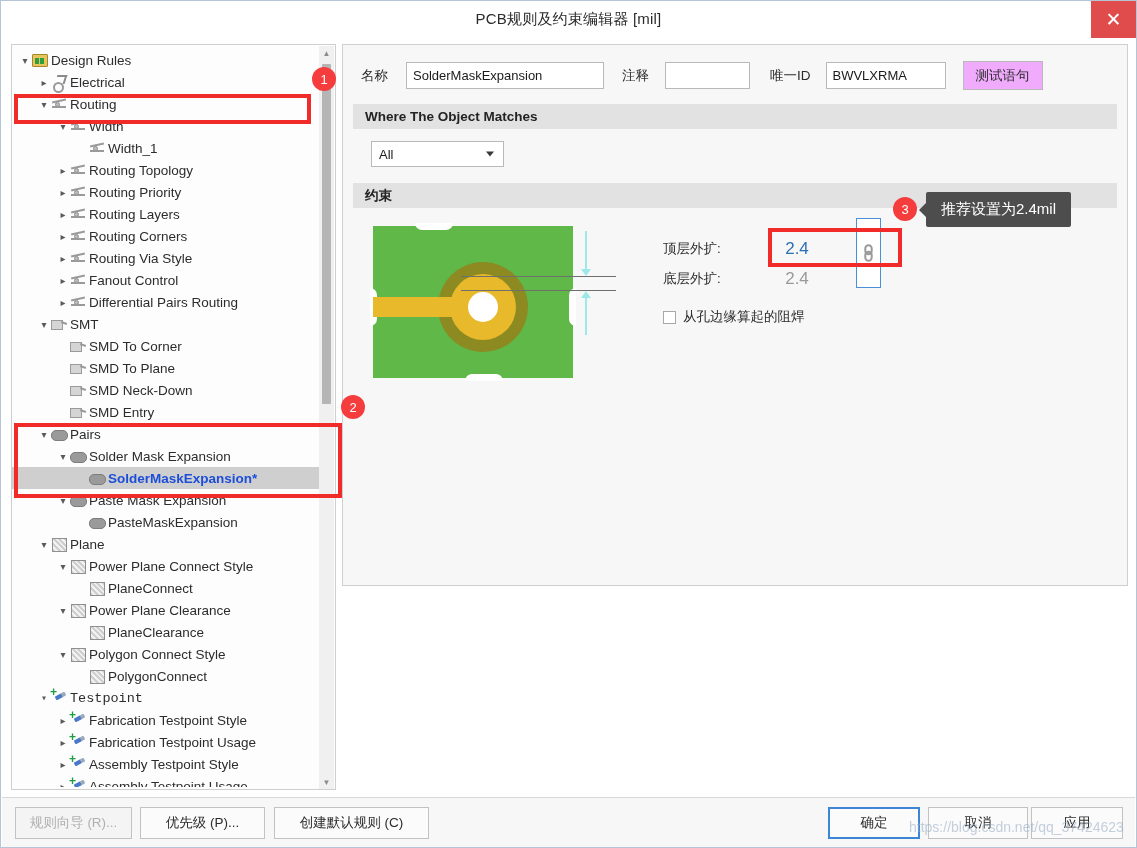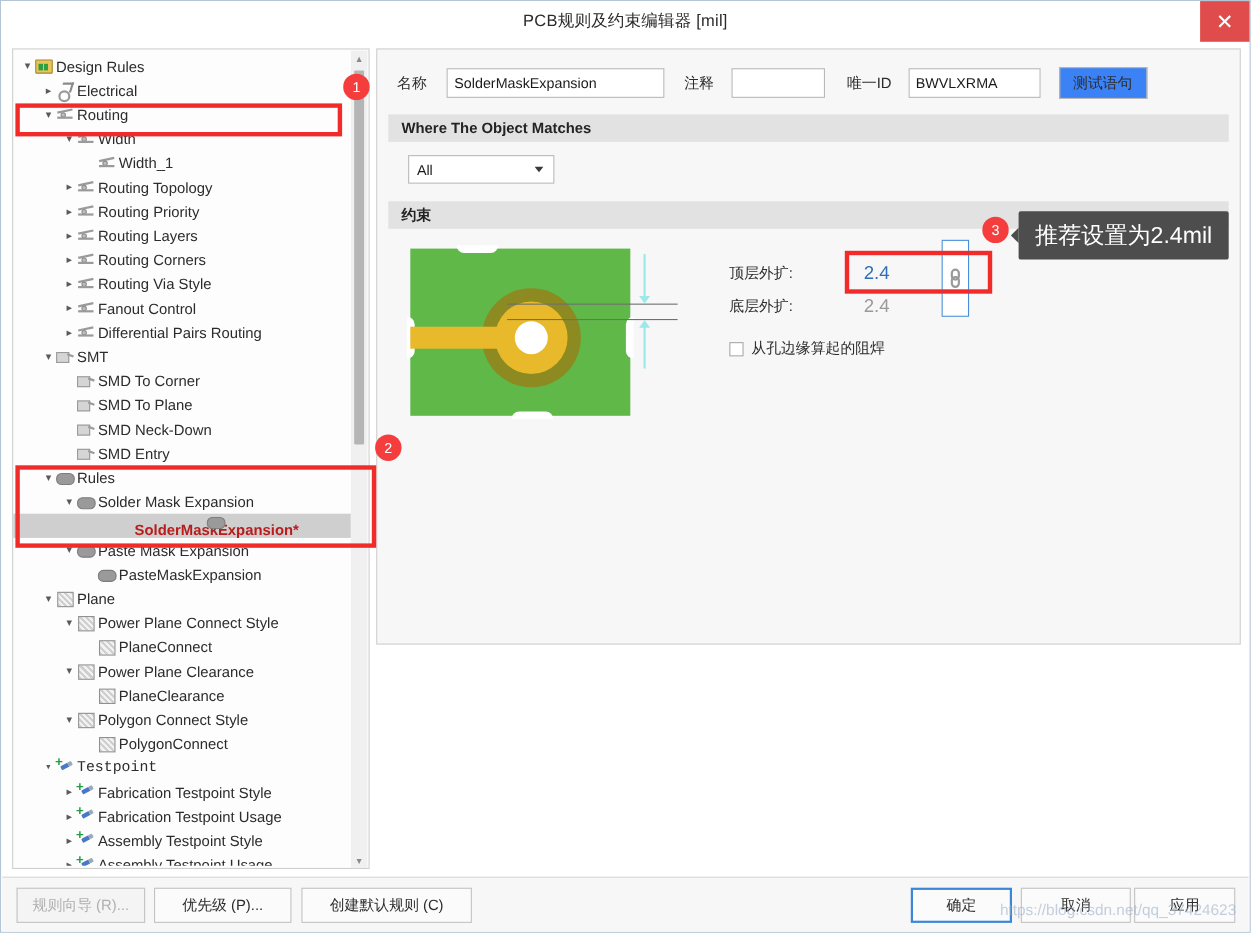--- a/index.html
+++ b/index.html
@@ -61,22 +61,21 @@
     display: flex; align-items: center;
     height: 22px;
     font-size: 13.5px;
     color: #2c2c2c;
     white-space: nowrap;
     cursor: default;
   }
   .tree-item.selected {
     background: #cfcfcf;
     font-weight: bold;
-    color: #b91c1c;
-    flex-direction: column;
+    color: #1d4ed8;
   }
   .tree-item.selected .tw-label { font-weight: bold; }
   .arrow {
     width: 14px; min-width: 14px;
     display: inline-flex; align-items: center; justify-content: center;
     font-size: 8px; color: #5a5a5a;
   }
   .arrow.none { color: transparent; }
   .arrow.collapsed::before { content: "\25B8"; font-size: 10px; }
   .arrow.expanded::before  { content: "\25BE"; font-size: 10px; }
@@ -205,21 +204,21 @@
     font-size: 13px;
     color: #1a1a1a;
     padding: 0 6px;
     display: flex; align-items: center;
     font-family: "Liberation Sans", sans-serif;
   }
   #name-input { width: 198px; margin-left: 18px; }
   #comment-input { width: 85px; margin-left: 16px; }
   #uid-input { width: 120px; margin-left: 15px; }
   .btn {
-    background: #3b82f6;
+    background: #f0abfc;
     border: 1px solid #b9b9b9;
     height: 29px;
     font-size: 13.5px;
     color: #2c2c2c;
     display: inline-flex; align-items: center; justify-content: center;
     cursor: pointer;
     font-family: "Liberation Sans", sans-serif;
   }
   #test-btn { width: 80px; margin-left: 17px; }
 
@@ -336,21 +335,21 @@
     background: #ffffff;
     margin-right: 7px;
     cursor: pointer;
   }
 
   
   #tooltip {
     position: absolute; left: 925px; top: 191px;
     background: #4d4d4d;
     color: #ffffff;
-    font-size: 21px;
+    font-size: 15px;
     padding: 8px 15px;
     border-radius: 2px;
     white-space: nowrap;
     z-index: 40;
   }
   #tooltip::before {
     content: "";
     position: absolute; left: -7px; top: 50%;
     transform: translateY(-50%);
     border-top: 7px solid transparent;
@@ -534,21 +533,21 @@
             <span class="tw-label">SMD Neck-Down</span>
           </div>
           <div class="tree-item" style="padding-left: 44px;">
             <span class="arrow none"></span>
             <span class="ticon ic-smt"></span>
             <span class="tw-label">SMD Entry</span>
           </div>
           <div class="tree-item" style="padding-left: 25px;">
             <span class="arrow expanded"></span>
             <span class="ticon ic-mask"></span>
-            <span class="tw-label">Rules</span>
+            <span class="tw-label">Pairs</span>
           </div>
           <div class="tree-item" style="padding-left: 44px;">
             <span class="arrow expanded"></span>
             <span class="ticon ic-mask"></span>
             <span class="tw-label">Solder Mask Expansion</span>
           </div>
           <div class="tree-item selected" style="padding-left: 63px;">
             <span class="arrow none"></span>
             <span class="ticon ic-mask"></span>
             <span class="tw-label">SolderMaskExpansion*</span>

